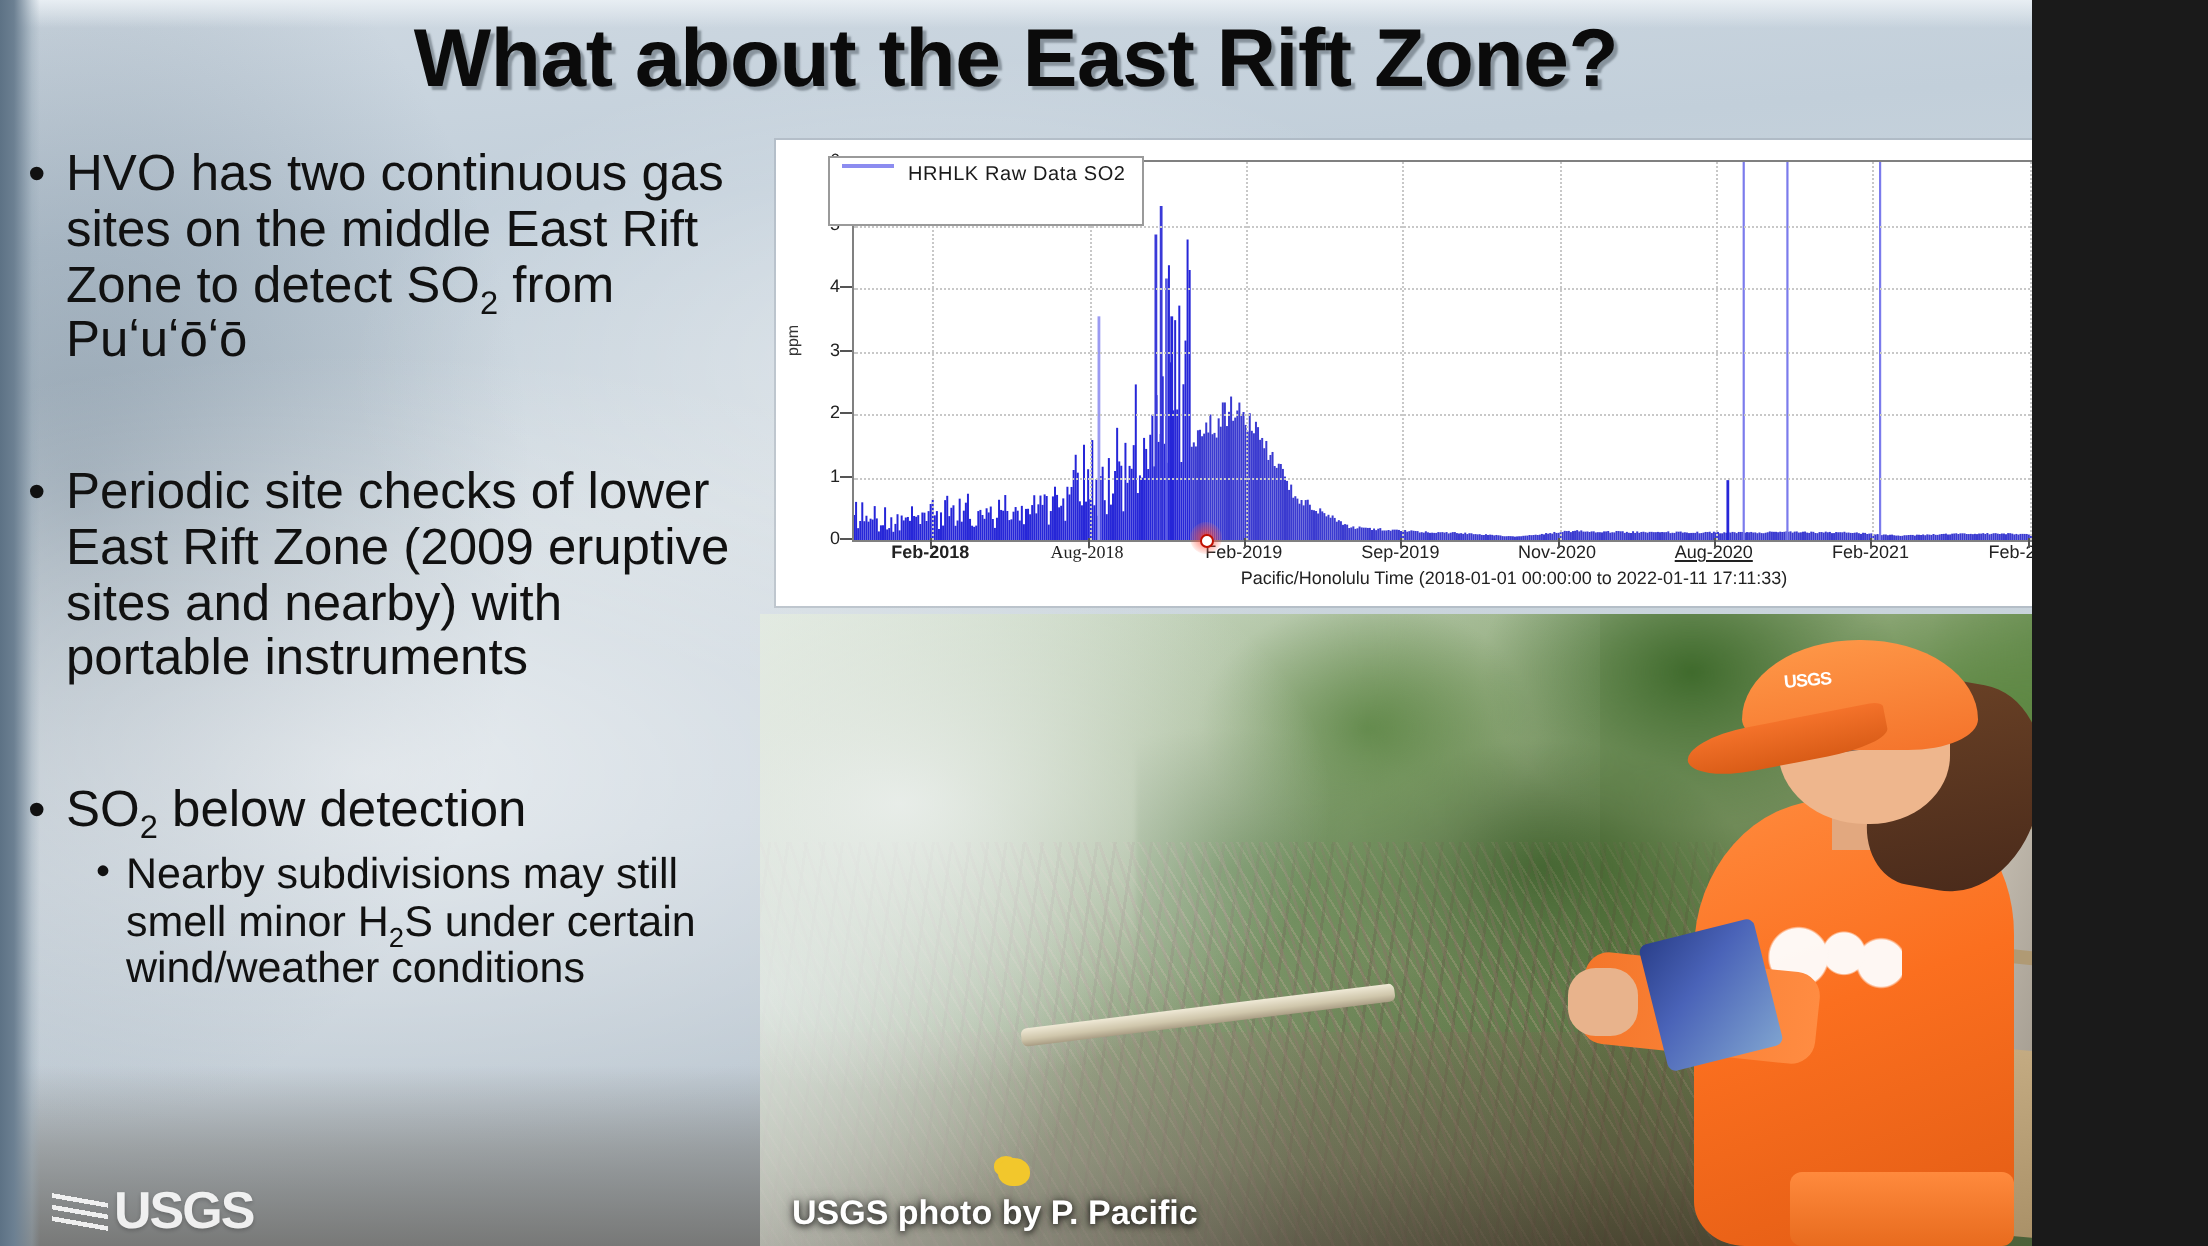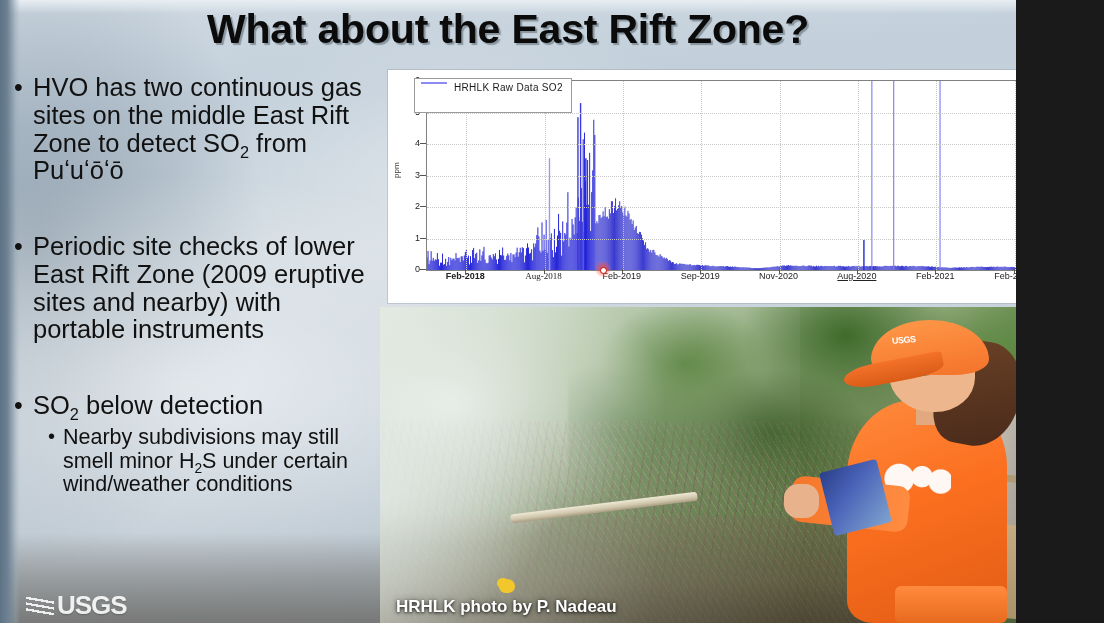--- a/index.html
+++ b/index.html
@@ -1119,20 +1119,21 @@
         <div class="xtick" style="left: 352.544px;">Nov-2020</div>
         <div class="xtick-mark" style="left: 352.544px;"></div>
         <div class="xtick" style="left: 430.888px; text-decoration: underline;">Aug-2020</div>
         <div class="xtick-mark" style="left: 430.888px;"></div>
         <div class="xtick" style="left: 509.231px;">Feb-2021</div>
         <div class="xtick-mark" style="left: 509.231px;"></div>
         <div class="xtick" style="left: 587.574px;">Feb-2021</div>
         <div class="xtick-mark" style="left: 587.574px;"></div>
       </div>
 
+    <div class="xcaption">Pacific/Honolulu Time (2018-01-01 00:00:00 to 2022-01-11 17:11:33)</div>
   <div class="red-marker" style="left: 214.754px; top: 199px;"></div>
     </div>
 
   <div class="photo">
     <div class="ph-sky"></div>
     <div class="ph-foliage"></div>
     <div class="ph-branches"></div>
     <div class="ph-ground"></div>
     <div class="ph-mist"></div>
     <div class="ph-pole"></div>
@@ -1151,16 +1152,16 @@
       <div class="ph-hand"></div>
       <div class="ph-neck"></div>
       <div class="ph-hair"></div>
       <div class="ph-head"></div>
       <div class="ph-glasses"></div>
       <div class="ph-cap"></div>
       <div class="ph-brim"></div>
       <div class="ph-caplogo">USGS</div>
     </div>
 
-    <div class="photo-credit">HRHLK photo by P. Nadeau</div>
+    <div class="photo-credit">USGS photo by P. Pacific</div>
   </div>
 
 </div>
 
 </body></html>

